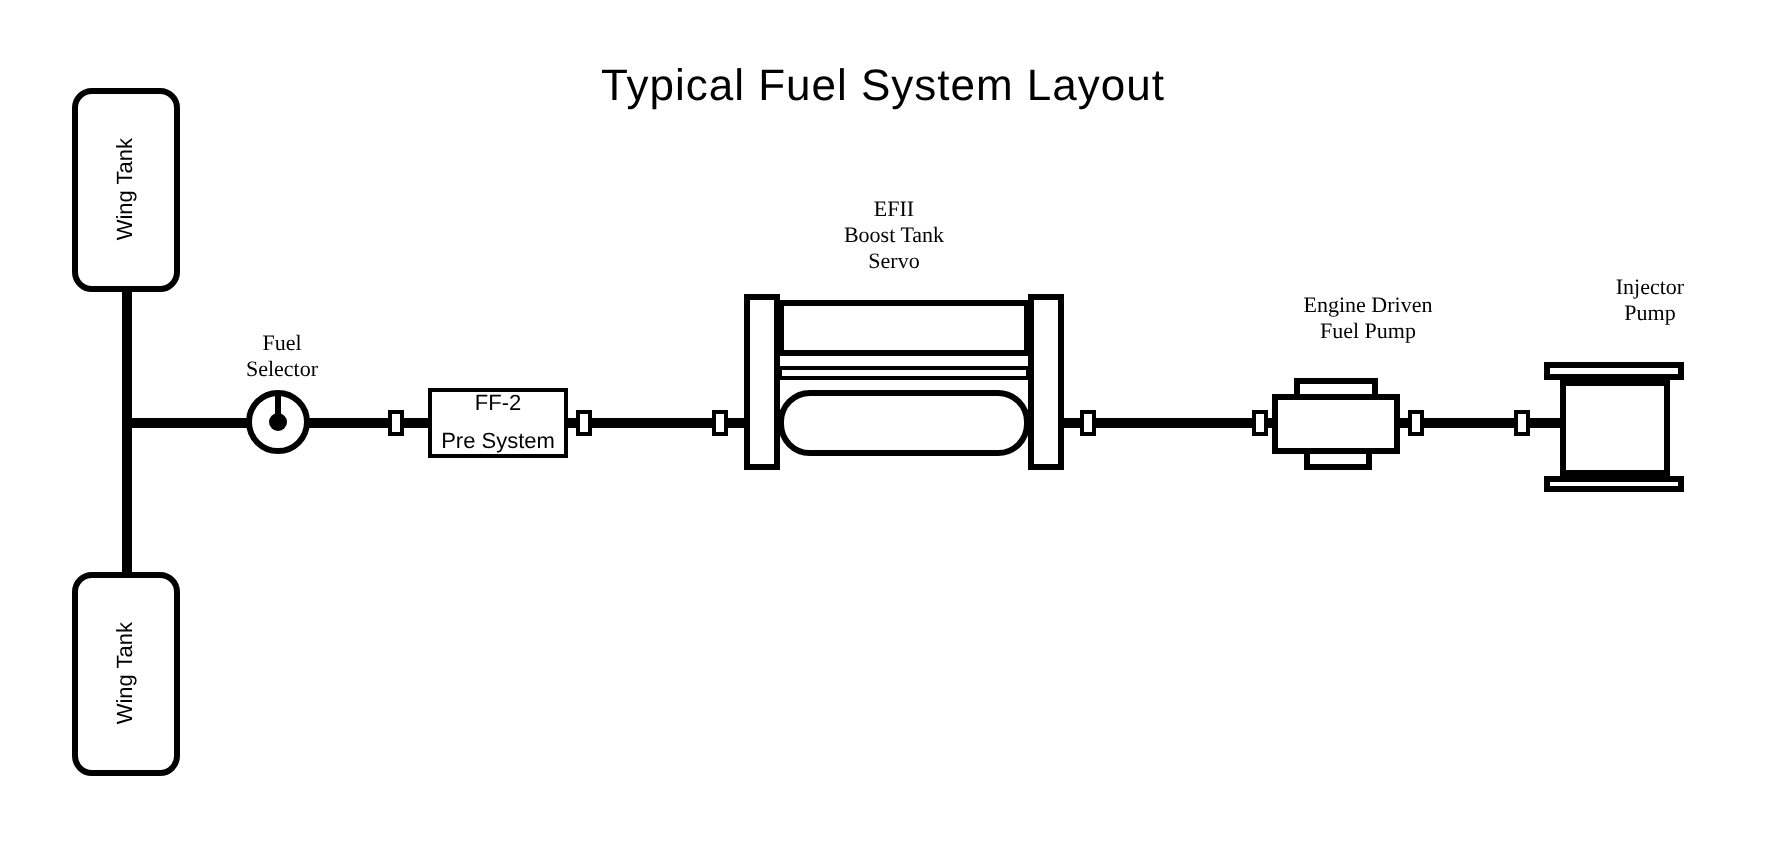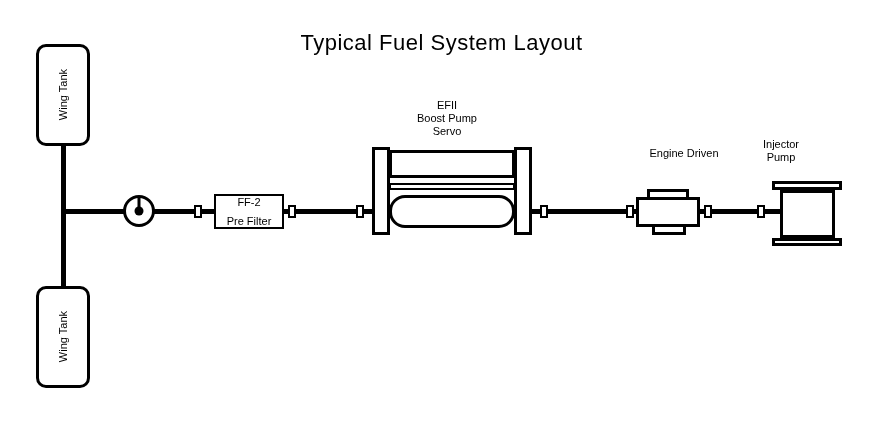--- a/index.html
+++ b/index.html
@@ -20,21 +20,21 @@
     font-size: 22px;
     letter-spacing: 0.5px;
   }
   .label {
     position: absolute;
     text-align: center;
     font-size: 11px;
     line-height: 13px;
     z-index: 5;
   }
-  .label span { display: block; }
+  .label span { display: block; font-family: Liberation Serif, serif; }
   .pipe { position: absolute; background: #000; z-index: 1; }
   .fitting {
     position: absolute;
     top: 205px; width: 8px; height: 13px;
     background: #fff; border: 2px solid #000;
     z-index: 2;
   }
   .tank {
     position: absolute;
     width: 54px; height: 102px;
@@ -147,45 +147,50 @@
     <span class="vtext">Wing Tank</span>
   </div>
   <div class="tank" style="left:36px; top:286px;">
     <span class="vtext">Wing Tank</span>
   </div>
 
   <div class="selector">
     <div class="selector-stem"></div>
     <div class="selector-dot"></div>
   </div>
+  <div class="label" style="left:99px; top:166px; width:84px;">
+    <span>Fuel</span>
+    <span>Selector</span>
+  </div>
 
   <div class="prefilter">
     <span>FF-2</span>
-    <span>Pre Filter</span>
+    <span>Pre System</span>
   </div>
 
   <div class="label" style="left:387px; top:99px; width:120px;">
     <span>EFII</span>
-    <span>Boost Pump</span>
+    <span>Boost Tank</span>
     <span>Servo</span>
   </div>
   <div class="channel-top"></div>
   <div class="channel-mid"></div>
   <div class="channel-pill"></div>
   <div class="plate" style="left:372px;"></div>
   <div class="plate" style="left:514px;"></div>
 
   <div class="label" style="left:624px; top:147px; width:120px;">
     <span>Engine Driven</span>
+    <span>Fuel Pump</span>
   </div>
   <div class="pump-flange-top"></div>
   <div class="pump-flange-bottom"></div>
   <div class="pump-body"></div>
 
-  <div class="label" style="left:741px; top:138px; width:80px;">
+  <div class="label" style="left:785px; top:138px; width:80px;">
     <span>Injector</span>
     <span>Pump</span>
   </div>
   <div class="servo-flange-top"></div>
   <div class="servo-body"></div>
   <div class="servo-flange-bottom"></div>
 
 </div>
 
 </body></html>

